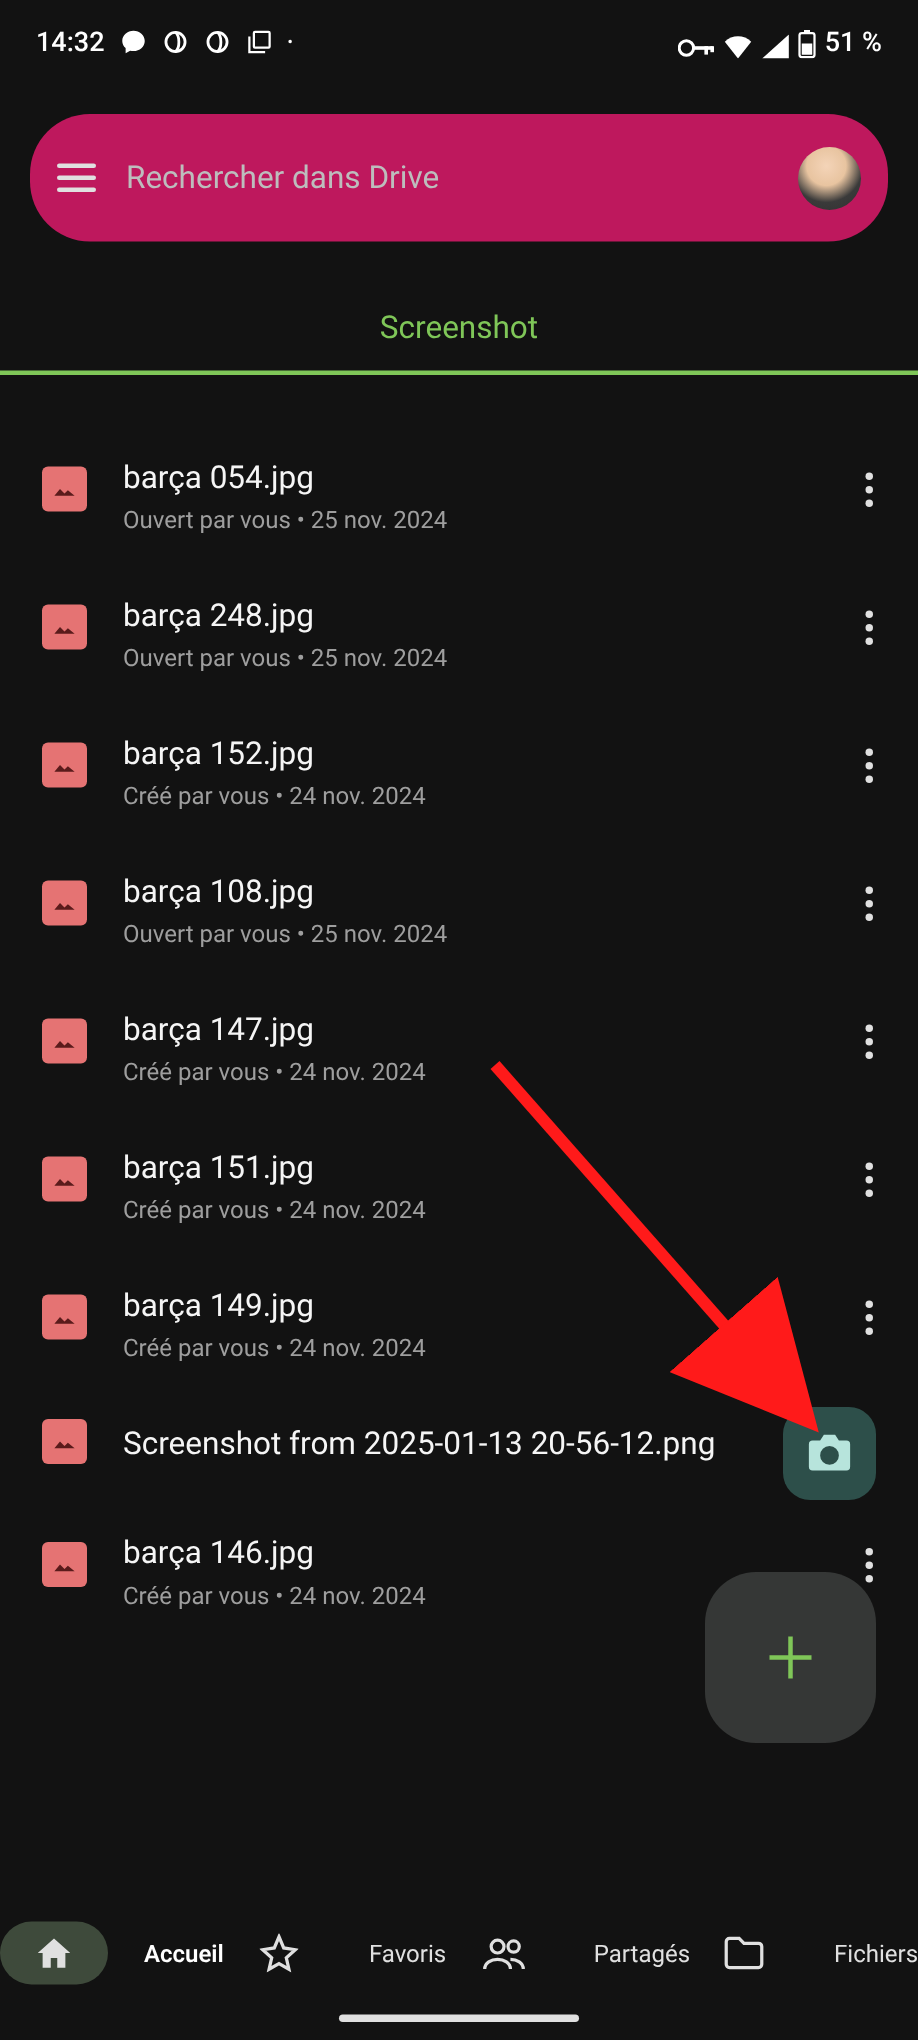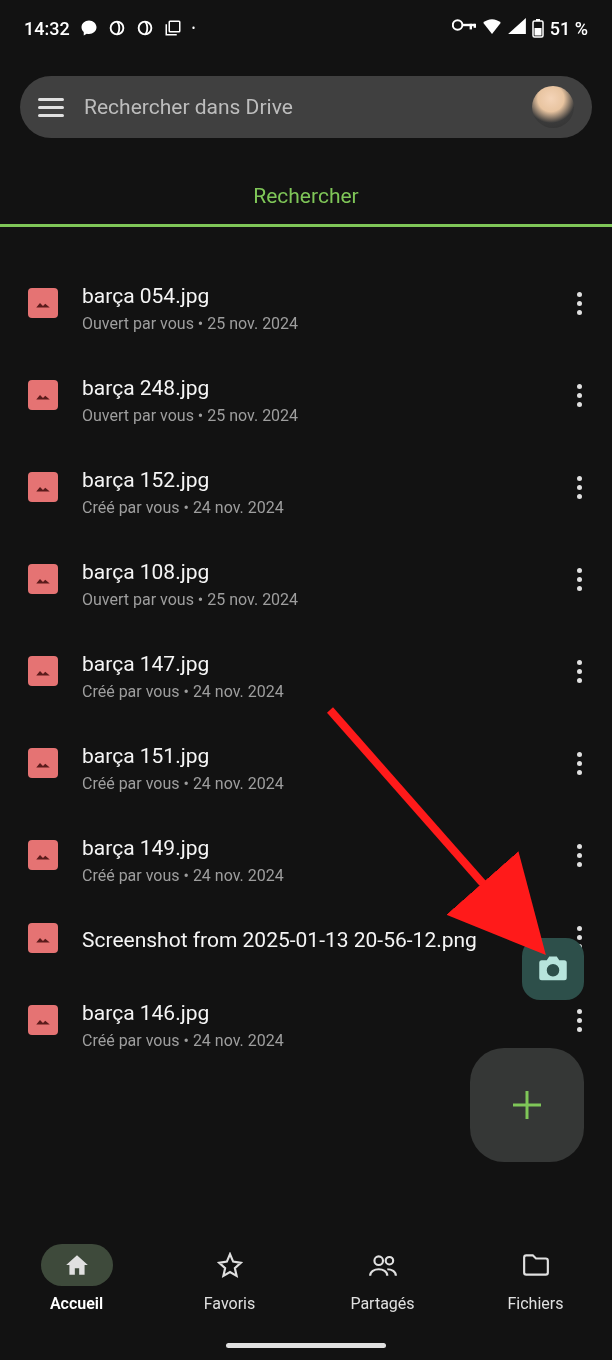--- a/index.html
+++ b/index.html
@@ -22,28 +22,28 @@
       font-weight: 500;
       color: #fff;
     }
     .status-left {
       display: flex;
       align-items: center;
       gap: 10px;
     }
     .status-right {
       display: flex;
-      align-items: flex-start;
+      align-items: flex-end;
       gap: 6px;
     }
     .search-bar {
       margin: 20px 20px;
-      background: #404040;
+      background: #be185d;
       border-radius: 40px;
-      height: 62px;
+      height: 85px;
       display: flex;
       align-items: center;
       padding: 0 18px;
       gap: 20px;
     }
     .hamburger {
       display: flex;
       flex-direction: column;
       gap: 5px;
       width: 26px;
@@ -162,23 +162,22 @@
       bottom: 0;
       left: 0;
       right: 0;
       height: 130px;
       display: flex;
       padding-top: 14px;
     }
     .nav-item {
       flex: 1;
       display: flex;
-      flex-direction: column;
-      align-items: center;
-      gap: 8px;
+      align-items: center;
+      gap: 24px;
     }
     .nav-icon-wrap {
       width: 72px;
       height: 42px;
       border-radius: 22px;
       display: flex;
       align-items: center;
       justify-content: center;
     }
     .nav-icon-wrap.active {
@@ -258,21 +257,21 @@
   <div class="hamburger">
     <span></span>
       <span></span>
       <span></span>
   </div>
   <div class="search-text">Rechercher dans Drive</div>
   <div class="avatar"></div>
 </div>
 
 <div class="tabs">
-  <div class="tab active">Rechercher</div>
+  <div class="tab active">Screenshot</div>
 </div>
 
 <div class="file-list">
   <div class="file-item">
     <div class="file-icon">
       <svg viewBox="0 0 24 24" fill="#5a1b1b">
           <path d="M3 18l5-6 4 4 3-3 6 5H3z"></path>
         </svg>
     </div>
     <div class="file-info">

